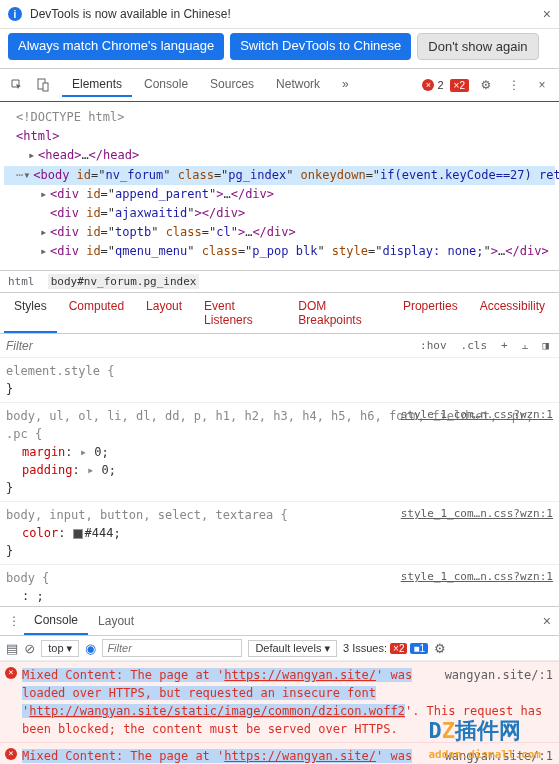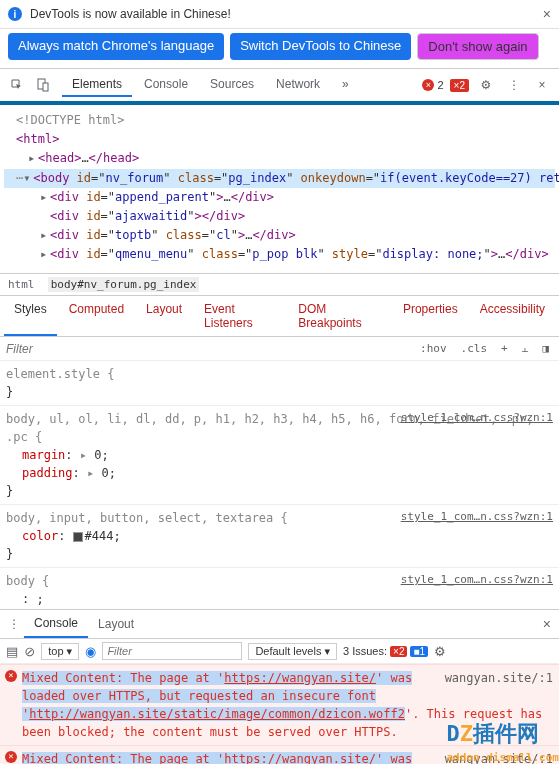--- a/index.html
+++ b/index.html
@@ -3,22 +3,22 @@
 <meta charset="utf-8">
 <style>
 *{box-sizing:border-box;margin:0;padding:0}
 body{font-family:"Segoe UI",Arial,sans-serif;font-size:12px;color:#333;width:559px;height:764px;overflow:hidden;background:#fff}
 .infobar{display:flex;align-items:center;padding:6px 8px;gap:8px;border-bottom:1px solid #e0e0e0}
 .info-icon{width:14px;height:14px;border-radius:50%;background:#1a73e8;color:#fff;display:flex;align-items:center;justify-content:center;font-size:10px;font-weight:bold}
 .infobar .close{margin-left:auto;cursor:pointer;font-size:14px;color:#666}
 .infobtns{display:flex;gap:6px;padding:4px 8px 8px;border-bottom:1px solid #ccc}
 .pill{padding:5px 10px;border-radius:4px;font-size:13px;cursor:pointer}
 .pill.blue{background:#1a73e8;color:#fff}
-.pill.gray{background:#d946ef;border:1px solid #ccc;color:#333}
-.toolbar{display:flex;align-items:center;padding:4px 6px;border-bottom:4px solid #0369a1;gap:4px}
+.pill.gray{background:#e5e5e5;border:1px solid #ccc;color:#333}
+.toolbar{display:flex;align-items:center;padding:4px 6px;border-bottom:1px solid #0369a1;gap:4px}
 .tool-icn{width:22px;height:22px;display:flex;align-items:center;justify-content:center;cursor:pointer;color:#5f6368}
 .tabs{display:flex;gap:2px;margin-left:4px}
 .tab{padding:4px 10px;cursor:pointer;color:#5f6368}
 .tab.active{color:#333;border-bottom:2px solid #1a73e8}
 .tb-right{margin-left:auto;display:flex;align-items:center;gap:6px}
 .badge{display:inline-flex;align-items:center;gap:3px;font-size:11px;cursor:pointer}
 .badge .dot{width:12px;height:12px;border-radius:50%;display:flex;align-items:center;justify-content:center;color:#fff;font-size:9px}
 .badge .dot.red{background:#d93025}
 .badge .sq{background:#d93025;color:#fff;padding:1px 4px;font-size:10px;border-radius:2px}
 .dom{font-family:Menlo,Consolas,monospace;font-size:12px;padding:6px 4px;line-height:1.6;height:168px;overflow:hidden}
@@ -58,21 +58,21 @@
 .issues{font-size:11px;display:flex;align-items:center;gap:3px}
 .issues .sq{padding:0 3px;font-size:10px;color:#fff;border-radius:2px}
 .issues .sq.red{background:#d93025}
 .issues .sq.blue{background:#1a73e8}
 .console{font-family:Menlo,Consolas,monospace;font-size:12px;line-height:1.5;padding:0;position:relative;height:142px;overflow:hidden}
 .msg{padding:4px 6px 4px 22px;position:relative;background:#fff0f0;color:#d93025;border-top:1px solid #fbdad7}
 .msg .icn{position:absolute;left:5px;top:5px;width:12px;height:12px;background:#d93025;border-radius:50%;color:#fff;font-size:9px;display:flex;align-items:center;justify-content:center}
 .msg .src{float:right;color:#5f5f5f}
 .msg .hl{background:#bcd6f5}
 .msg .u{text-decoration:underline}
-.watermark{position:absolute;right:0;bottom:40px;font-size:22px;font-weight:bold;pointer-events:none;opacity:0.9}
+.watermark{position:absolute;right:18px;bottom:40px;font-size:22px;font-weight:bold;pointer-events:none;opacity:0.9}
 .watermark .d{color:#0b6db7}.watermark .z{color:#f0a020}.watermark .t{color:#0b6db7}
 .watermark .sub{font-size:11px;color:#f0a020;display:block;text-align:right}
 </style>
 </head>
 <body>
 
 <div class="infobar">
  <div class="info-icon">i</div>
  <span>DevTools is now available in Chinese!</span>
  <span class="close">×</span>

